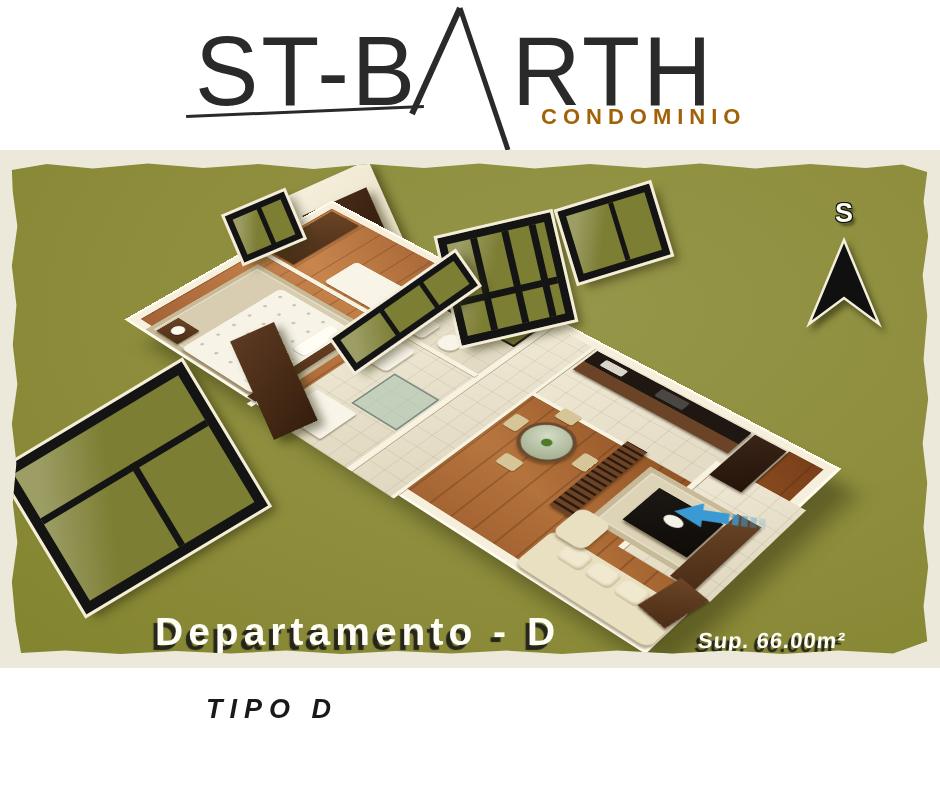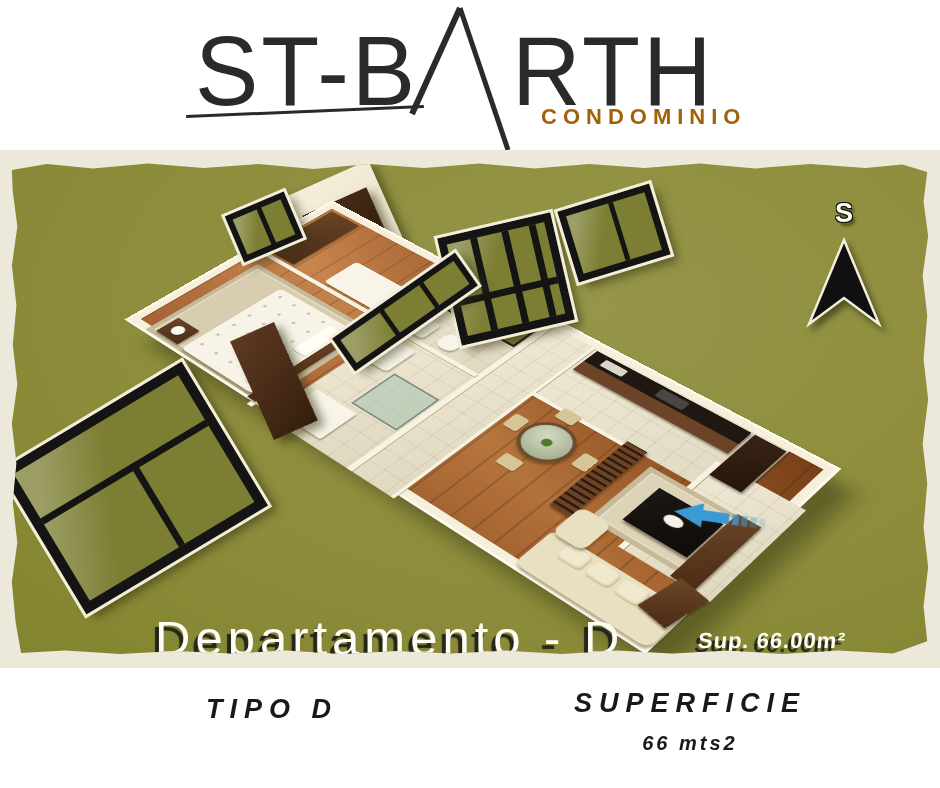--- a/index.html
+++ b/index.html
@@ -67,21 +67,21 @@
   .slab { box-shadow:5px 7px 9px rgba(50,48,14,.5); }
 
   
   .compass-s { position:absolute; left:812px; top:36px; width:44px; text-align:center; z-index:5;
                font-size:27px; font-weight:600; color:#fdfdf2;
                text-shadow:-1px -1px 0 #101010,1px -1px 0 #101010,-1px 1px 0 #101010,1px 1px 0 #101010,3px 4px 3px rgba(40,40,10,.6); }
   .compass-arrow { position:absolute; left:796px; top:74px; z-index:5;
                    filter: drop-shadow(4px 5px 3px rgba(40,40,10,.6)); }
 
   
-  .caption { position:absolute; left:145px; top:448px; z-index:6; font-size:49px; font-weight:400;
+  .caption { position:absolute; left:145px; top:448px; z-index:6; font-size:39px; font-weight:700;
              letter-spacing:5px; color:#fdfdf5;
              text-shadow:-4px 5px 1px rgba(28,28,26,.92); }
   .surface-note { position:absolute; left:688px; top:466px; z-index:6; font-size:22px; font-weight:600;
                   letter-spacing:1px; color:#fdfdf5; transform:skewX(-6deg);
                   text-shadow:-3px 4px 1px rgba(28,28,26,.92); }
 
   
   .spec { position:absolute; width:320px; text-align:center; color:#191919;font-style:italic; }
   .spec-left  { left:112px; top:694px; }
   .spec-right { left:530px; top:688px; }
@@ -225,18 +225,14 @@
       </svg>
 
       <div class="caption">Departamento - D</div>
       <div class="surface-note">Sup. 66.00m²</div>
     </div>
   </div>
 
   <div class="spec spec-left">
     <div class="spec-title">TIPO D</div>
   </div>
-  <div class="spec spec-right">
-    <div class="spec-title">SUPERFICIE</div>
-    <div class="spec-sub">66 mts2</div>
-  </div>
 
 </div>
 
 </body></html>

